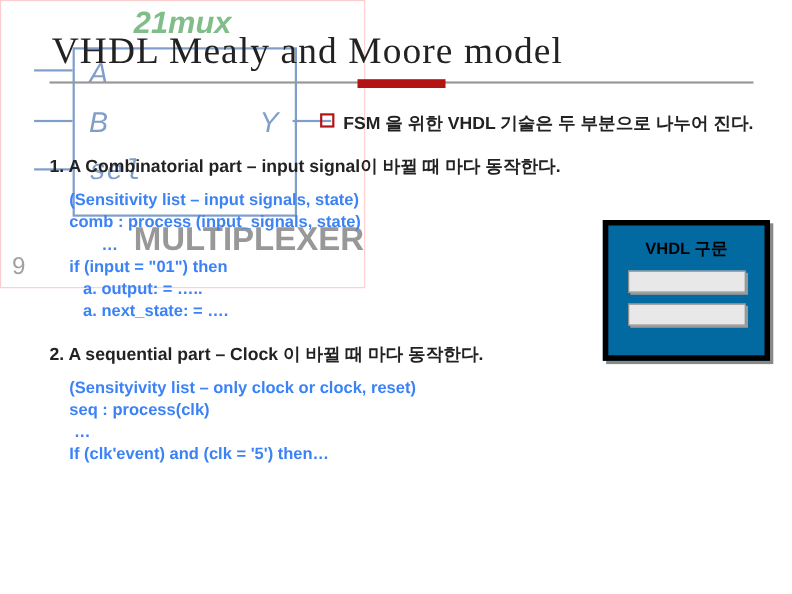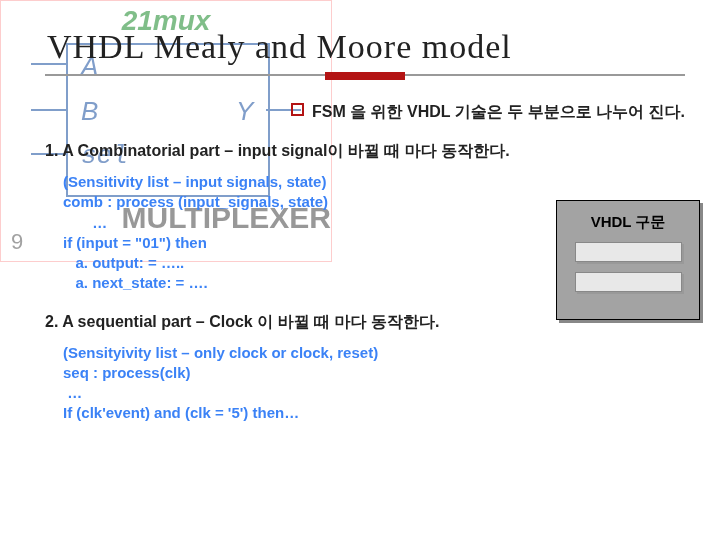--- a/index.html
+++ b/index.html
@@ -134,22 +134,22 @@
     line-height: 1.35;
     white-space: pre;
     font-family: "Malgun Gothic", Arial, sans-serif;
   }
   .vhdl-box {
     position: absolute;
     right: 20px;
     top: 200px;
     width: 130px;
     height: 100px;
-    background: #a3a3a3;
-    border: 1px solid #000000;
+    background: #0369a1;
+    border: 5px solid #000000;
     text-align: center;
     padding: 12px 6px 6px 6px;
     font-size: 15px;
     font-weight: bold;
     box-shadow: 3px 3px 0 #888;
   }
   .vhdl-box .inner1, .vhdl-box .inner2 {
     margin: 10px auto 6px auto;
     height: 18px;
     background: #e8e8e8;

